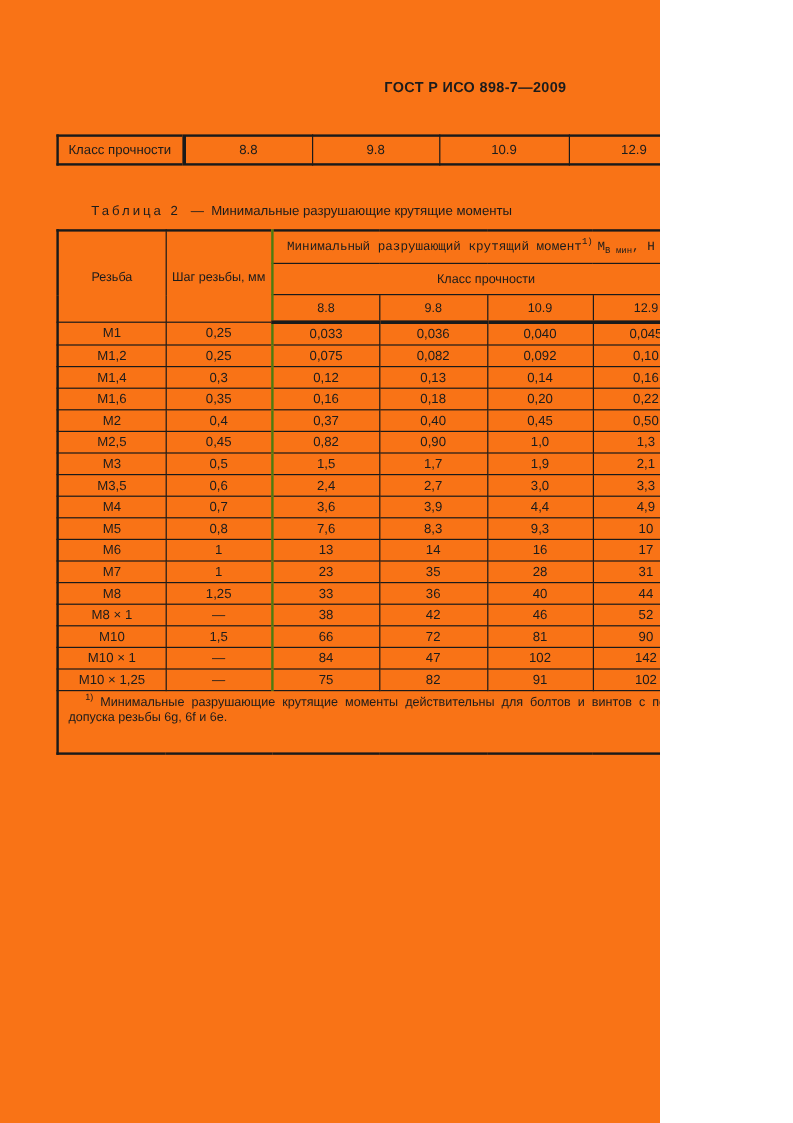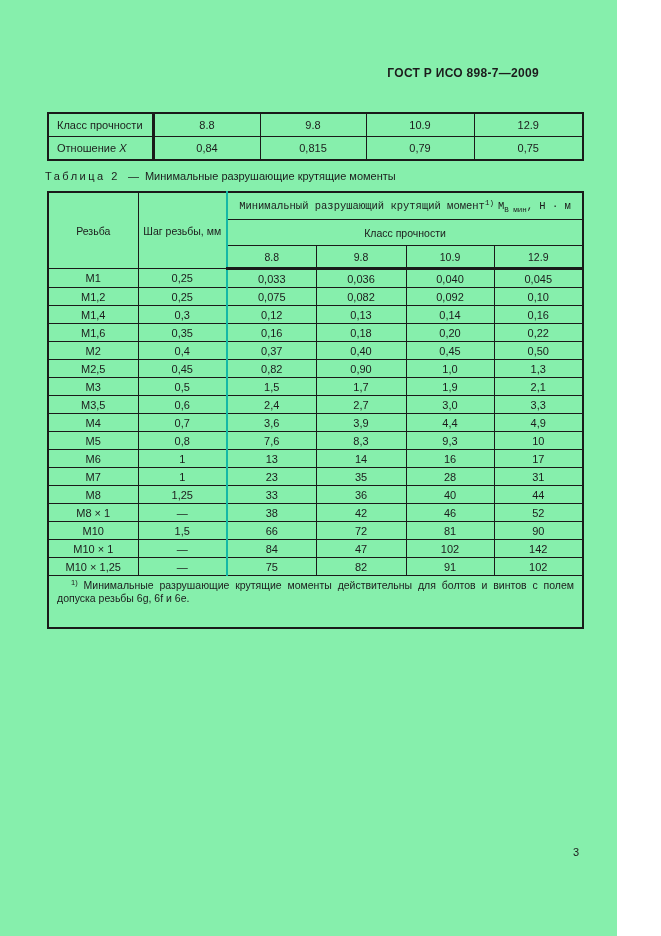--- a/index.html
+++ b/index.html
@@ -1,41 +1,41 @@
 <!DOCTYPE html>
 <html><head>
 <meta charset="utf-8">
 <style>
   html, body { margin: 0; padding: 0; background: #ffffff; }
   .page {
     position: relative;
-    width: 617px;
+    width: 550px;
     height: 936px;
-    background: #86efac;
+    background: #f97316;
     font-family: "Liberation Sans", sans-serif;
     color: #1c1c1c;
     overflow: hidden;
   }
   .doc-code {
     position: absolute;
     top: 66px;
     right: 78px;
     font-size: 12px;
     font-weight: bold;
     letter-spacing: 0.3px;
     white-space: nowrap;
   }
   .caption {
     position: absolute;
     left: 45px;
     font-size: 11px;
     white-space: nowrap;
   }
   .caption1 { top: 92px; }
-  .caption2 { top: 170px; }
+  .caption2 { top: 170px; margin-left: 31px; }
   .cap-label { letter-spacing: 2.5px; margin-right: 2px; }
   .cap-sep { margin: 0 3px; }
   .ital { font-style: italic; }
 
   table {
     border-collapse: collapse;
     table-layout: fixed;
     position: absolute;
     left: 47px;
     width: 535px;
@@ -59,21 +59,21 @@
     border-right: 3px solid #1a1a1a;
   }
 
   
   .t2 { top: 191px; border: 2px solid #1a1a1a; }
   .t2 thead td { font-size: 10.5px; }
   .t2 .torque-title-cell { height: 26px; font-family: Liberation Mono, monospace; }
   .t2 .class-title-cell { height: 25px; }
   .t2 .class-cell { height: 21px; }
   .t2 thead tr:last-child td { border-bottom: 3px solid #1a1a1a; }
-  .t2 .pitch-head, .t2 tbody td.pitch { border-right: 2px solid #14b8a6; }
+  .t2 .pitch-head, .t2 tbody td.pitch { border-right: 2px solid #4d7c0f; }
   .t2 tbody td { height: 17px; }
   sup { font-size: 7.5px; vertical-align: super; line-height: 0; }
   sub { font-size: 7.5px; vertical-align: sub; line-height: 0; }
   .torque-sym { margin-left: 4px; }
   .footnote-cell {
     text-align: justify;
     text-align-last: left;
     white-space: normal;
     font-size: 10.5px;
     line-height: 13px;
@@ -105,27 +105,20 @@
         <col style="width:109px">
     </colgroup>
     <tbody>
       <tr>
         <td class="stub">Класс прочности</td>
         <td>8.8</td>
         <td>9.8</td>
         <td>10.9</td>
         <td>12.9</td>
       </tr>
-      <tr>
-        <td class="stub"><span>Отношение</span> <span class="ital">X</span></td>
-        <td>0,84</td>
-        <td>0,815</td>
-        <td>0,79</td>
-        <td>0,75</td>
-      </tr>
     </tbody>
   </table>
 
   <div class="caption caption2">
     <span class="cap-label">Таблица 2</span>
     <span class="cap-sep">—</span>
     <span>Минимальные разрушающие крутящие моменты</span>
   </div>
 
   <table class="t2">

